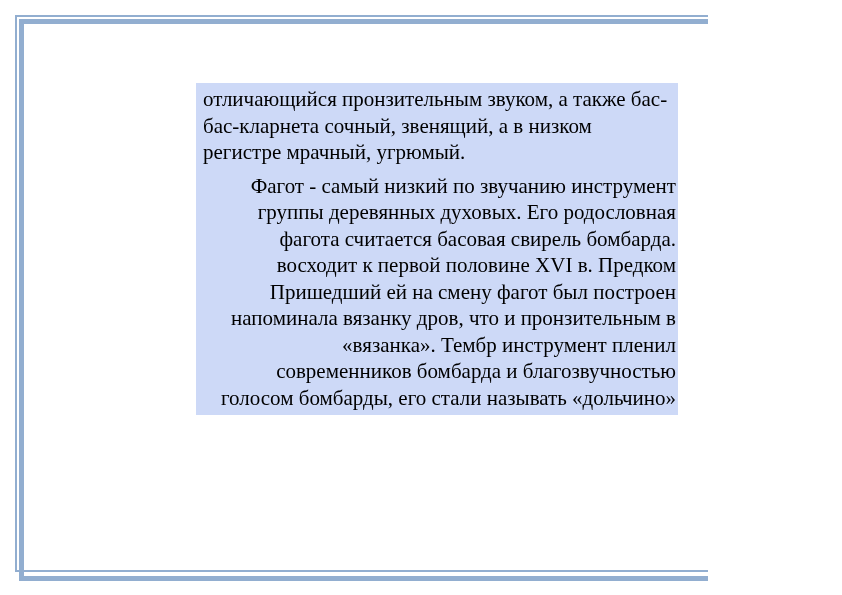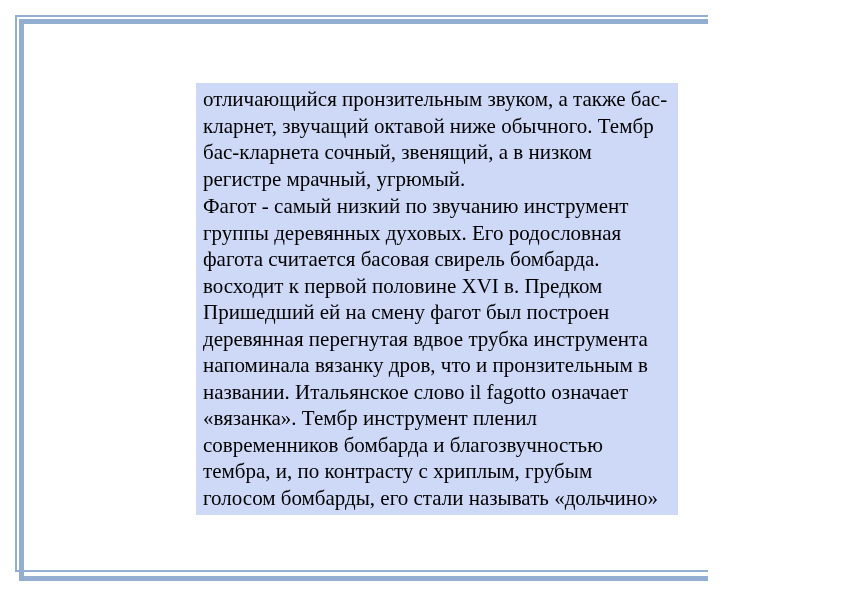--- a/index.html
+++ b/index.html
@@ -49,47 +49,43 @@
     top: 83px;
     width: 482px;
     box-sizing: border-box;
     background: var(--block-bg);
     padding: 3px 2px 4px 7px;
     color: var(--text-color);
     font-size: 21px;
     line-height: 26.5px;
   }
   .para { margin: 0; }
-  .para-gap { margin-top: 1px; }
+  .para-gap { margin-top: 7px; text-align: right; }
   .text-line {
     white-space: nowrap;
   }
 </style>
 </head>
 <body>
 
 <div class="slide">
   <div class="frame-thin"></div>
   <div class="frame-thick"></div>
 
   <div class="text-block">
     <div class="para">
       <div class="text-line">отличающийся пронзительным звуком, а также бас-</div>
-      <div class="text-line">кларнет, звучащий октавой ниже обычного. Тембр</div>
       <div class="text-line">бас-кларнета сочный, звенящий, а в низком</div>
       <div class="text-line">регистре мрачный, угрюмый.</div>
     </div>
     <div class="para para-gap">
       <div class="text-line">Фагот - самый низкий по звучанию инструмент</div>
       <div class="text-line">группы деревянных духовых. Его родословная</div>
       <div class="text-line">фагота считается басовая свирель бомбарда.</div>
       <div class="text-line">восходит к первой половине XVI в. Предком</div>
       <div class="text-line">Пришедший ей на смену фагот был построен</div>
-      <div class="text-line">деревянная перегнутая вдвое трубка инструмента</div>
       <div class="text-line">напоминала вязанку дров, что и пронзительным в</div>
-      <div class="text-line">названии. Итальянское слово il fagotto означает</div>
       <div class="text-line">«вязанка». Тембр инструмент пленил</div>
       <div class="text-line">современников бомбарда и благозвучностью</div>
-      <div class="text-line">тембра, и, по контрасту с хриплым, грубым</div>
       <div class="text-line">голосом бомбарды, его стали называть «дольчино»</div>
     </div>
   </div>
 </div>
 
 </body></html>

